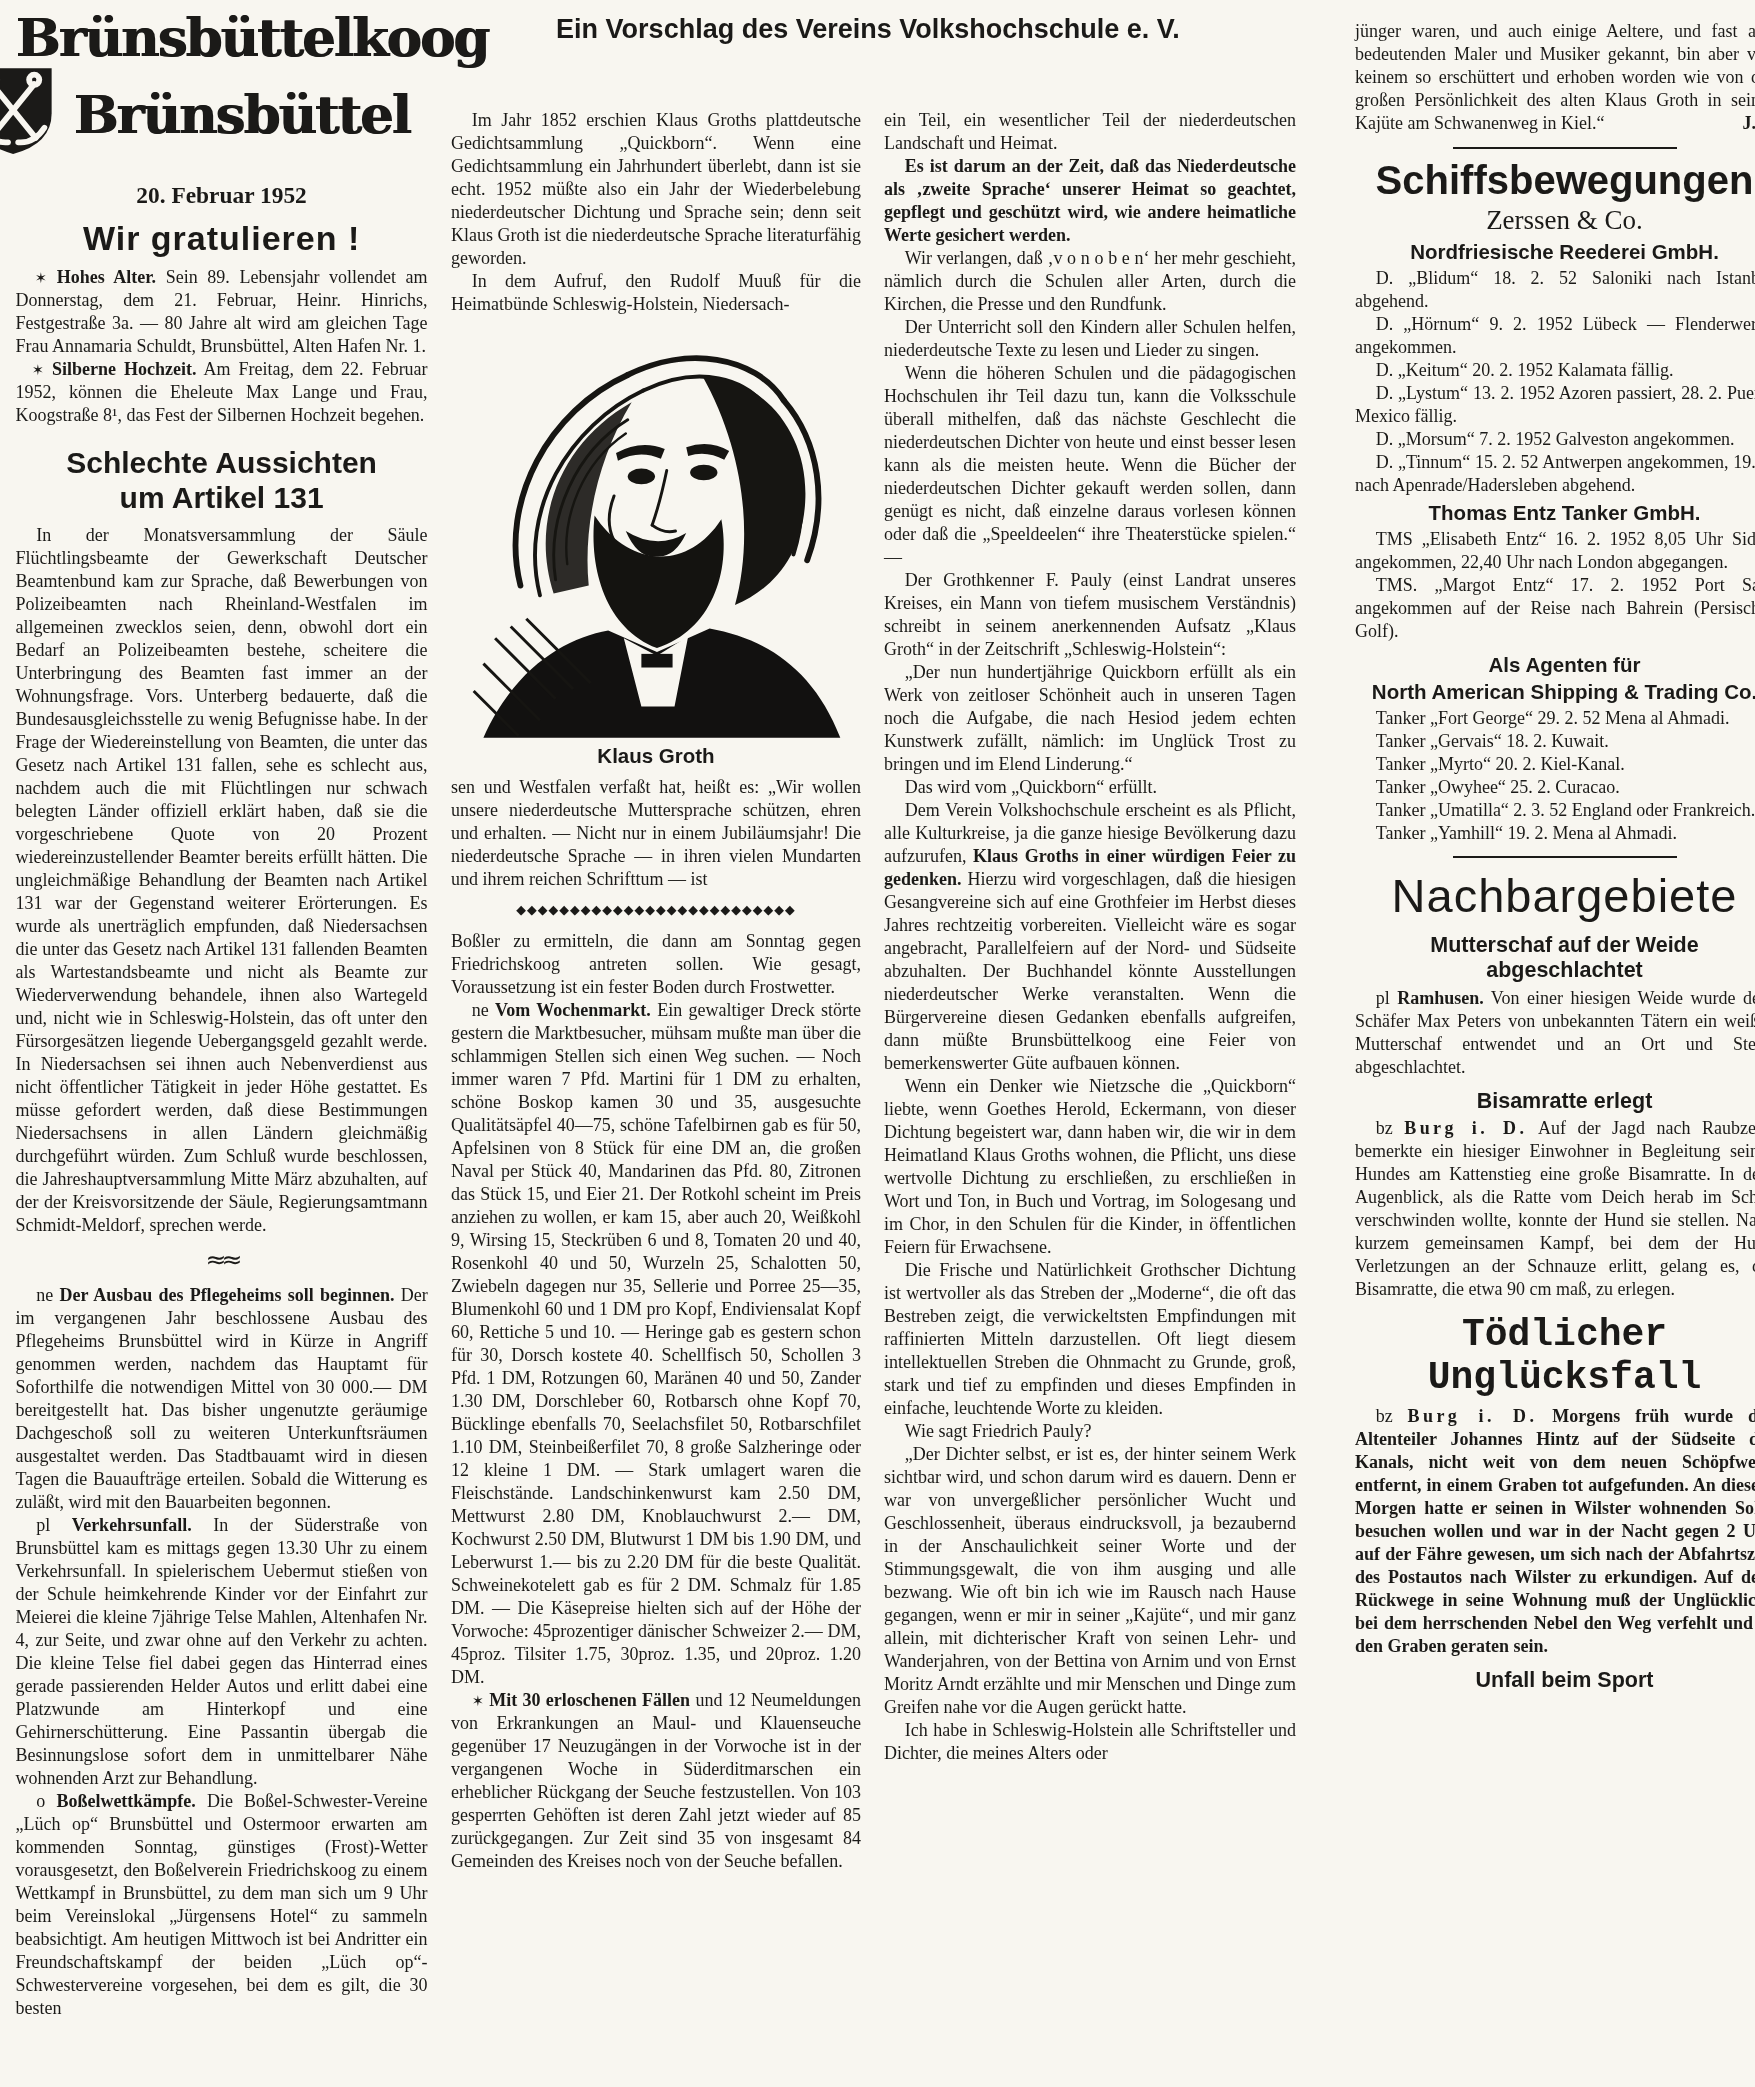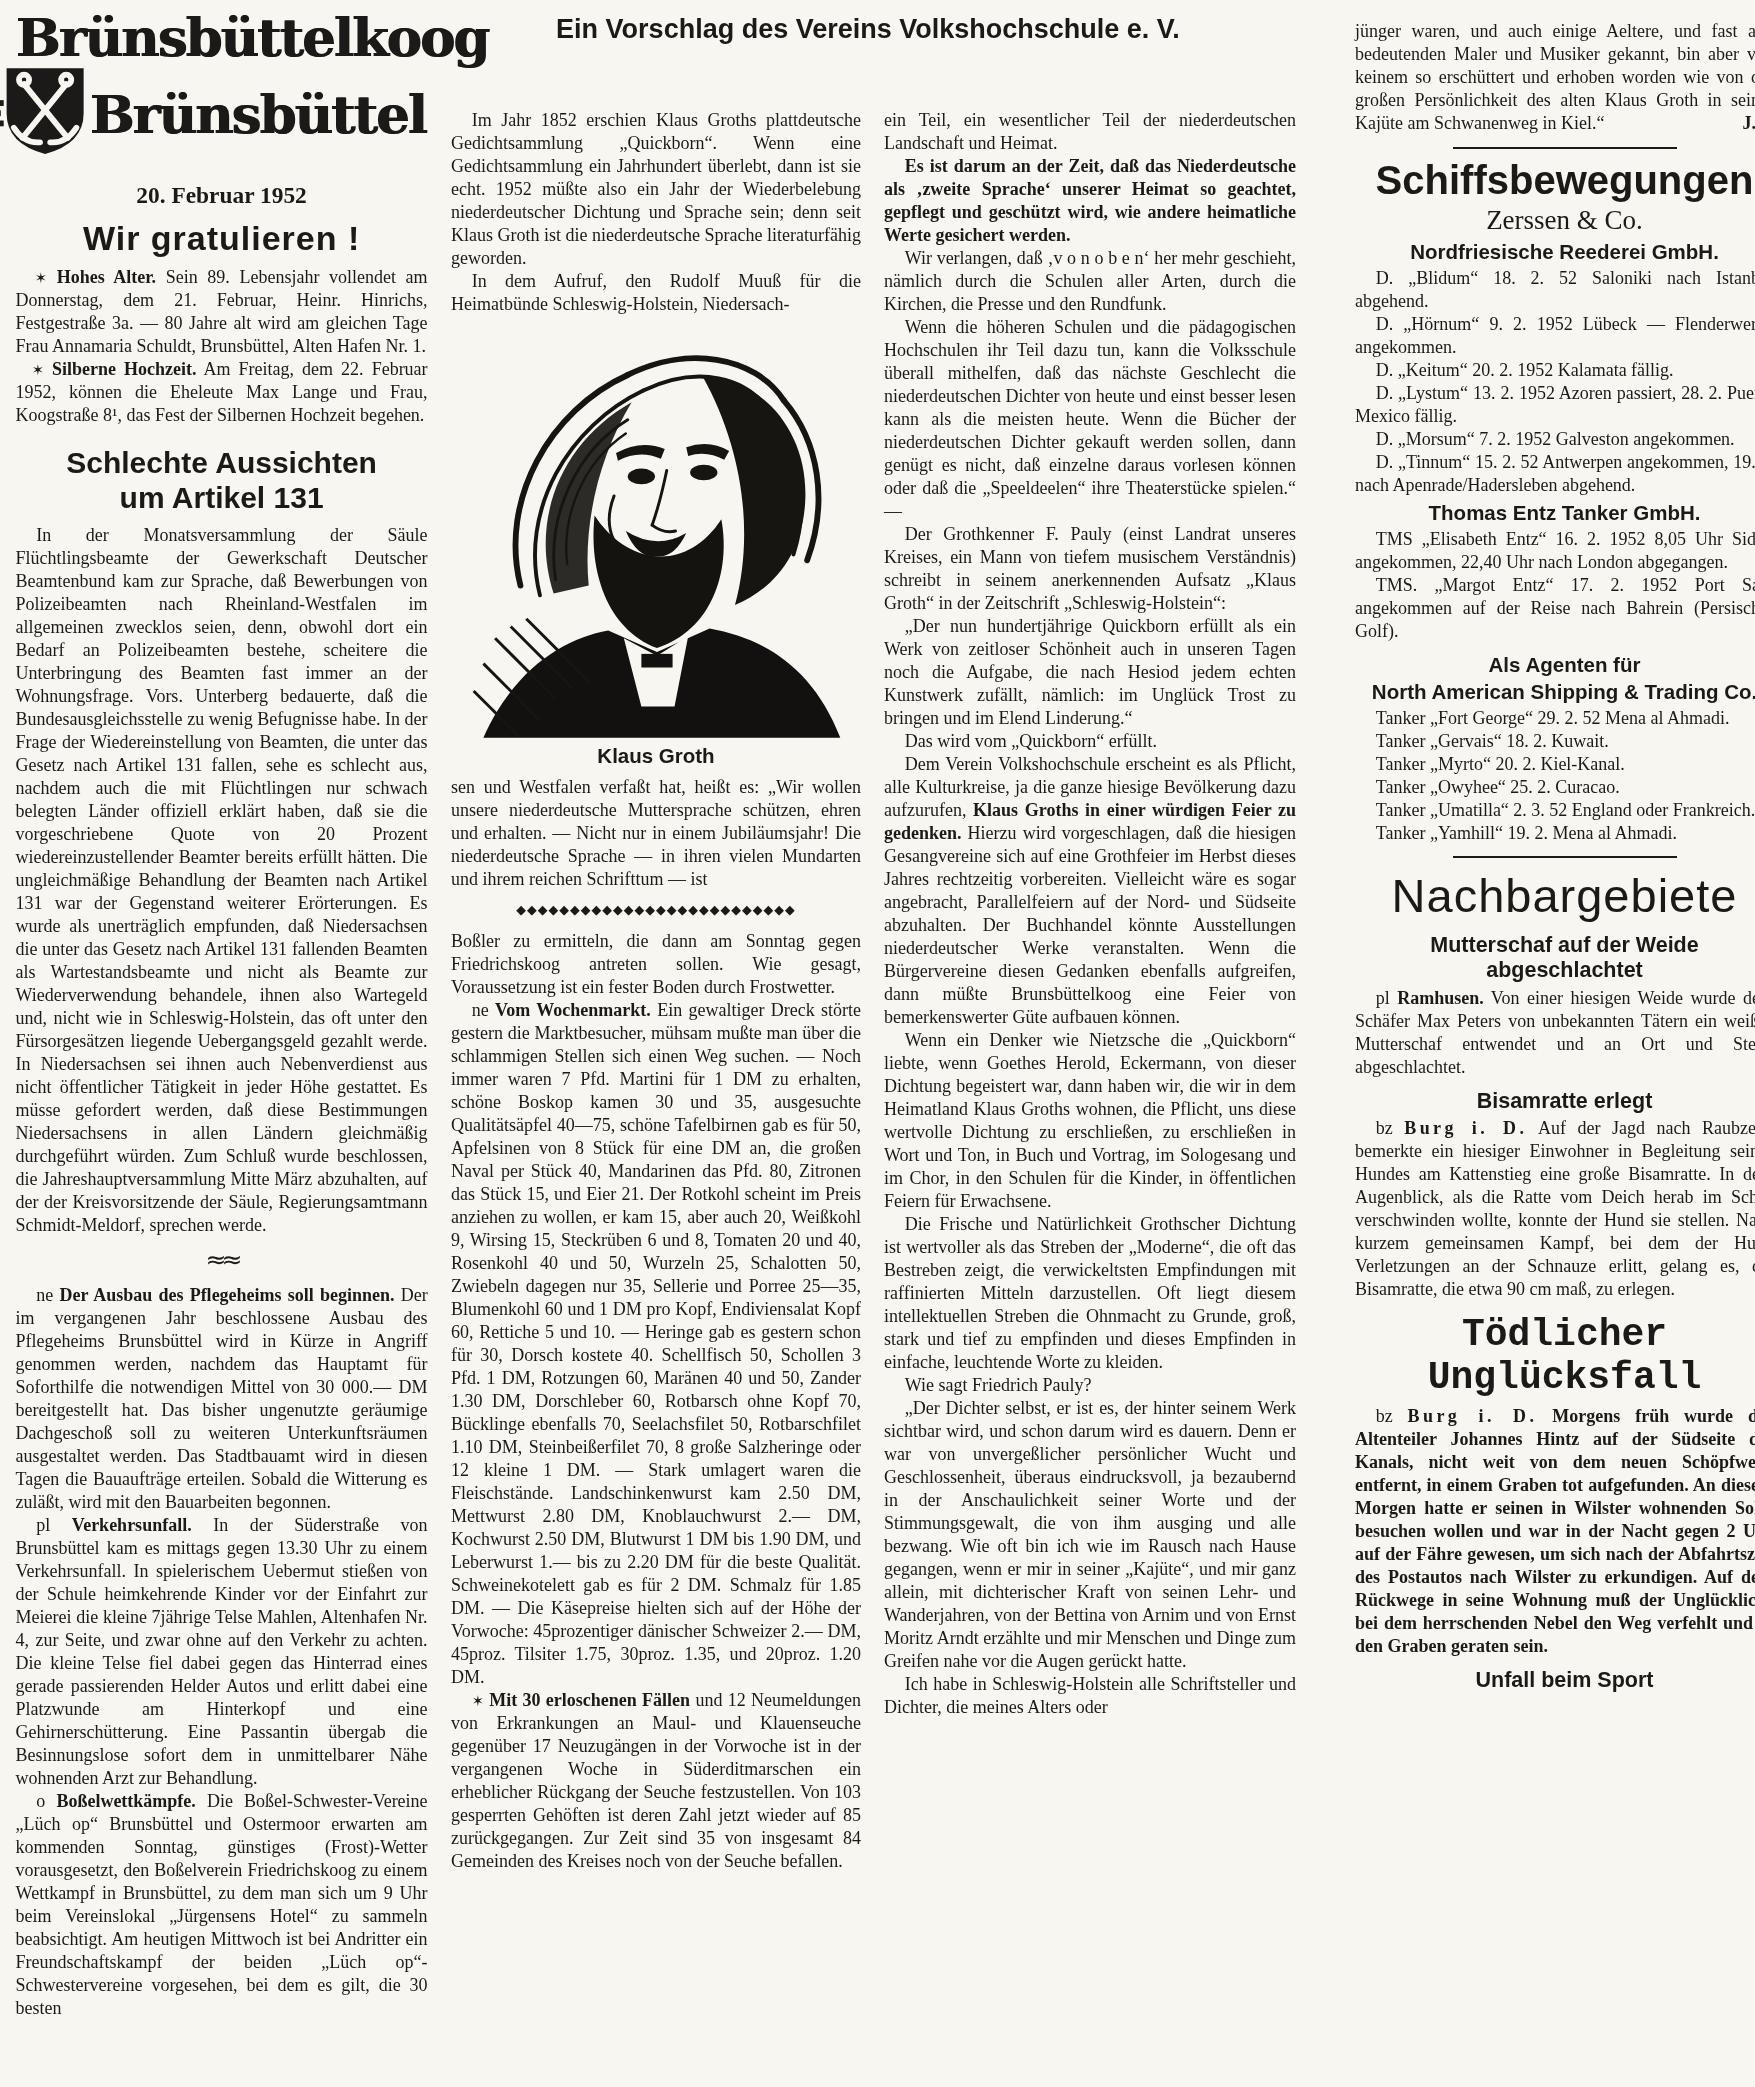--- a/index.html
+++ b/index.html
@@ -18,21 +18,21 @@
   .corr{font-weight:normal;}
   .star{font-family:"DejaVu Sans",sans-serif;font-size:14.6px;}
   .bold{font-weight:bold;}
   .spaced{letter-spacing:3.4px;}
 
   
   .masthead{width:412px;}
   .mast1{font-family:"DejaVu Serif",serif;font-weight:bold;font-size:53px;line-height:1.02;
          letter-spacing:-2px;text-align:right;padding-right:5.9px;white-space:nowrap;
          text-shadow:1px 0 0 #1b1a18;}
-  .mastrow{display:flex;align-items:center;justify-content:flex-end;gap:2px;margin-top:-2px;}
+  .mastrow{display:flex;align-items:center;justify-content:flex-end;gap:18px;margin-top:-2px;}
   .mast2{font-family:"DejaVu Serif",serif;font-weight:bold;font-size:53px;line-height:1.02;
          letter-spacing:-2px;white-space:nowrap;text-shadow:1px 0 0 #1b1a18;}
   .scroll-ornament{display:inline-block;width:25px;height:39px;
          background:repeating-linear-gradient(#1b1a18 0 4.9px,#f8f6f0 4.9px 8.8px);}
   .mast-date{font-weight:bold;font-size:23.4px;text-align:center;margin:15.6px 0 5.9px;}
 
   .h-gratulieren{font-family:"Liberation Sans",sans-serif;font-weight:bold;font-size:34px;
          text-align:center;margin:9.8px 0 7.8px;letter-spacing:1px;}
   .h-artikel{font-family:"Liberation Sans",sans-serif;font-weight:bold;font-size:30px;
          line-height:35px;text-align:center;margin:17.6px 0 9.8px;}
@@ -196,20 +196,21 @@
       <span class="star">✶</span>
       <span class="lead">Mit 30 erloschenen Fällen</span>
       <span>und 12 Neumeldungen von Erkrankungen an Maul- und Klauenseuche gegenüber 17 Neuzugängen in der Vorwoche ist in der vergangenen Woche in Süderditmarschen ein erheblicher Rückgang der Seuche festzustellen. Von 103 gesperrten Gehöften ist deren Zahl jetzt wieder auf 85 zurückgegangen. Zur Zeit sind 35 von insgesamt 84 Gemeinden des Kreises noch von der Seuche befallen.</span>
     </p>
   </div>
 
   <div class="col col3">
     <p class="p flush">ein Teil, ein wesentlicher Teil der niederdeutschen Landschaft und Heimat.</p>
     <p class="p bold">Es ist darum an der Zeit, daß das Niederdeutsche als ‚zweite Sprache‘ unserer Heimat so geachtet, gepflegt und geschützt wird, wie andere heimatliche Werte gesichert werden.</p>
     <p class="p">Wir verlangen, daß ‚v o n  o b e n‘ her mehr geschieht, nämlich durch die Schulen aller Arten, durch die Kirchen, die Presse und den Rundfunk.</p>
+    <p class="p">Der Unterricht soll den Kindern aller Schulen helfen, niederdeutsche Texte zu lesen und Lieder zu singen.</p>
     <p class="p">Wenn die höheren Schulen und die pädagogischen Hochschulen ihr Teil dazu tun, kann die Volksschule überall mithelfen, daß das nächste Geschlecht die niederdeutschen Dichter von heute und einst besser lesen kann als die meisten heute. Wenn die Bücher der niederdeutschen Dichter gekauft werden sollen, dann genügt es nicht, daß einzelne daraus vorlesen können oder daß die „Speeldeelen“ ihre Theaterstücke spielen.“ —</p>
     <p class="p">Der Grothkenner F. Pauly (einst Landrat unseres Kreises, ein Mann von tiefem musischem Verständnis) schreibt in seinem anerkennenden Aufsatz „Klaus Groth“ in der Zeitschrift „Schleswig-Holstein“:</p>
     <p class="p">„Der nun hundertjährige Quickborn erfüllt als ein Werk von zeitloser Schönheit auch in unseren Tagen noch die Aufgabe, die nach Hesiod jedem echten Kunstwerk zufällt, nämlich: im Unglück Trost zu bringen und im Elend Linderung.“</p>
     <p class="p">Das wird vom „Quickborn“ erfüllt.</p>
     <p class="p">
       <span>Dem Verein Volkshochschule erscheint es als Pflicht, alle Kulturkreise, ja die ganze hiesige Bevölkerung dazu aufzurufen,</span>
       <span class="bold">Klaus Groths in einer würdigen Feier zu gedenken.</span>
       <span>Hierzu wird vorgeschlagen, daß die hiesigen Gesangvereine sich auf eine Grothfeier im Herbst dieses Jahres rechtzeitig vorbereiten. Vielleicht wäre es sogar angebracht, Parallelfeiern auf der Nord- und Südseite abzuhalten. Der Buchhandel könnte Ausstellungen niederdeutscher Werke veranstalten. Wenn die Bürgervereine diesen Gedanken ebenfalls aufgreifen, dann müßte Brunsbüttelkoog eine Feier von bemerkenswerter Güte aufbauen können.</span>
     </p>
     <p class="p">Wenn ein Denker wie Nietzsche die „Quickborn“ liebte, wenn Goethes Herold, Eckermann, von dieser Dichtung begeistert war, dann haben wir, die wir in dem Heimatland Klaus Groths wohnen, die Pflicht, uns diese wertvolle Dichtung zu erschließen, zu erschließen in Wort und Ton, in Buch und Vortrag, im Sologesang und im Chor, in den Schulen für die Kinder, in öffentlichen Feiern für Erwachsene.</p>

